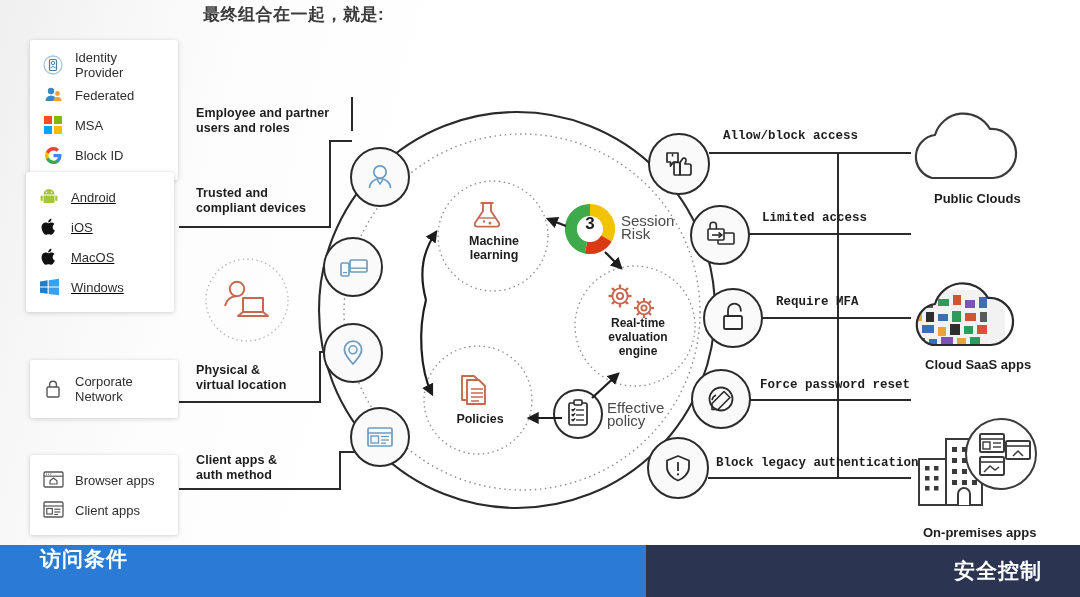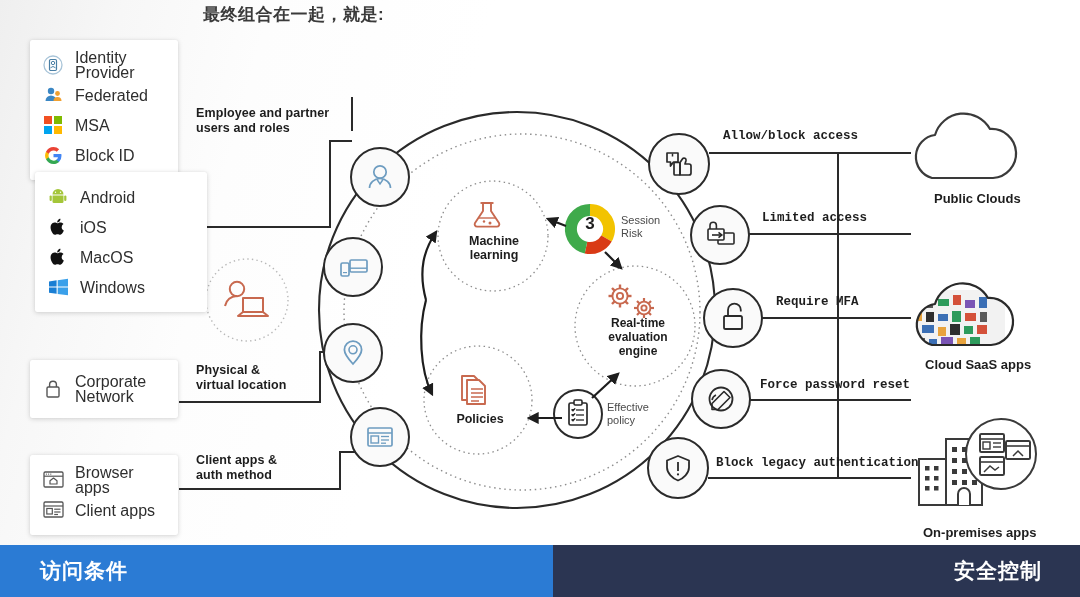--- a/index.html
+++ b/index.html
@@ -15,24 +15,24 @@
   .title-wrap { position: absolute; left: 203px; top: 2px; }
   .title-sub { font-size: 17px; color: #3a3a3a; font-weight: 700; letter-spacing: .5px; line-height: 26px; }
   .title-main { font-size: 29px; color: #0f0f0f; font-weight: 700; letter-spacing: .5px; line-height: 40px; margin-top: -1px; }
 
   
   .card { position: absolute; background: #fff; border-radius: 2px;
     box-shadow: 0 1px 5px rgba(0,0,0,.17), 0 0 1px rgba(0,0,0,.10); padding: 10px 12px; }
   .card-row { display: flex; align-items: center; gap: 11px; height: 30px; }
   .card-row.tall { height: 38px; align-items: center; }
   .card-ico { width: 22px; height: 22px; flex: none; display: flex; align-items: center; justify-content: center; }
-  .card-lbl { font-size: 16px; color: #2e2e2e; line-height: 15px; }
+  .card-lbl { font-size: 13px; color: #2e2e2e; line-height: 15px; }
 
   #card-identity { left: 30px; top: 40px; width: 148px; }
-  #card-device   { left: 35px; top: 172px; width: 172px; }
+  #card-device   { left: 26px; top: 172px; width: 148px; text-decoration: underline; }
   #card-location { left: 30px; top: 360px; width: 148px; }
   #card-apps     { left: 30px; top: 455px; width: 148px; }
 
   
   .conn-lbl { position: absolute; font-size: 12.5px; font-weight: 700; color: #1d1d1d; line-height: 15px; letter-spacing: .1px; }
   #lbl-users   { left: 196px; top: 106px; }
   #lbl-devices { left: 196px; top: 186px; }
   #lbl-physloc { left: 196px; top: 363px; }
   #lbl-clients { left: 196px; top: 453px; }
 
@@ -48,29 +48,29 @@
   .tgt-lbl { position: absolute; font-size: 13px; font-weight: 700; color: #1d1d1d; white-space: nowrap; text-align: center; }
   #tgt-public { left: 934px; top: 191px; }
   #tgt-saas   { left: 925px; top: 357px; }
   #tgt-onprem { left: 923px; top: 516px; margin-top: 9px; }
 
   
   .ctr-lbl { position: absolute; text-align: center; font-weight: 700; color: #1d1d1d; }
   #ctr-ml    { left: 452px; top: 234px; width: 84px; font-size: 12.5px; line-height: 14px; }
   #ctr-rt    { left: 592px; top: 316px; width: 92px; font-size: 12px; line-height: 14px; }
   #ctr-pol   { left: 440px; top: 412px; width: 80px; font-size: 12.5px; }
-  .ctr-light { position: absolute; font-weight: 400; color: #4a4a4a; font-size: 11px; line-height: 13px; }
+  .ctr-light { position: absolute; font-weight: 400; color: #4a4a4a; font-size: 15px; line-height: 13px; }
   #ctr-risk  { left: 621px; top: 214px; width: 48px; }
   #ctr-eff   { left: 607px; top: 401px; width: 54px; }
   #risk-num  { position: absolute; left: 575px; top: 214px; width: 30px; text-align: center;
                font-size: 17px; font-weight: 700; color: #1d1d1d; }
 
   
   #bottom { position: absolute; left: 0; bottom: 0; width: 1080px; height: 52px; display: flex; }
-  #bottom-left  { width: 553px; background: #2b7bd4; display: flex; align-items: center; }
+  #bottom-left  { width: 646px; background: #2b7bd4; display: flex; align-items: flex-start; }
   #bottom-right { flex: 1; background: #2b3552; display: flex; align-items: center; justify-content: flex-end; padding-left: 48px; }
   #bottom-left span  { color: #fff; font-size: 21px; font-weight: 700; margin-left: 40px; letter-spacing: 1px; }
   #bottom-right span { color: #fff; font-size: 21px; font-weight: 700; margin-right: 38px; letter-spacing: 1px; }
 
   svg.layer { position: absolute; left: 0; top: 0; width: 1080px; height: 597px; pointer-events: none; }
 </style>
 </head>
 <body>
 
 <div id="stage">
@@ -480,20 +480,24 @@
           </svg>
       </span>
       <span class="card-lbl">Client apps</span>
     </div>
   </div>
 
   <div class="conn-lbl" id="lbl-users">
     <div>Employee and partner</div>
     <div>users and roles</div>
   </div>
+  <div class="conn-lbl" id="lbl-devices">
+    <div>Trusted and</div>
+    <div>compliant devices</div>
+  </div>
   <div class="conn-lbl" id="lbl-physloc">
     <div>Physical &amp;</div>
     <div>virtual location</div>
   </div>
   <div class="conn-lbl" id="lbl-clients">
     <div>Client apps &amp;</div>
     <div>auth method</div>
   </div>
 
   <div class="ctr-lbl" id="ctr-ml">

